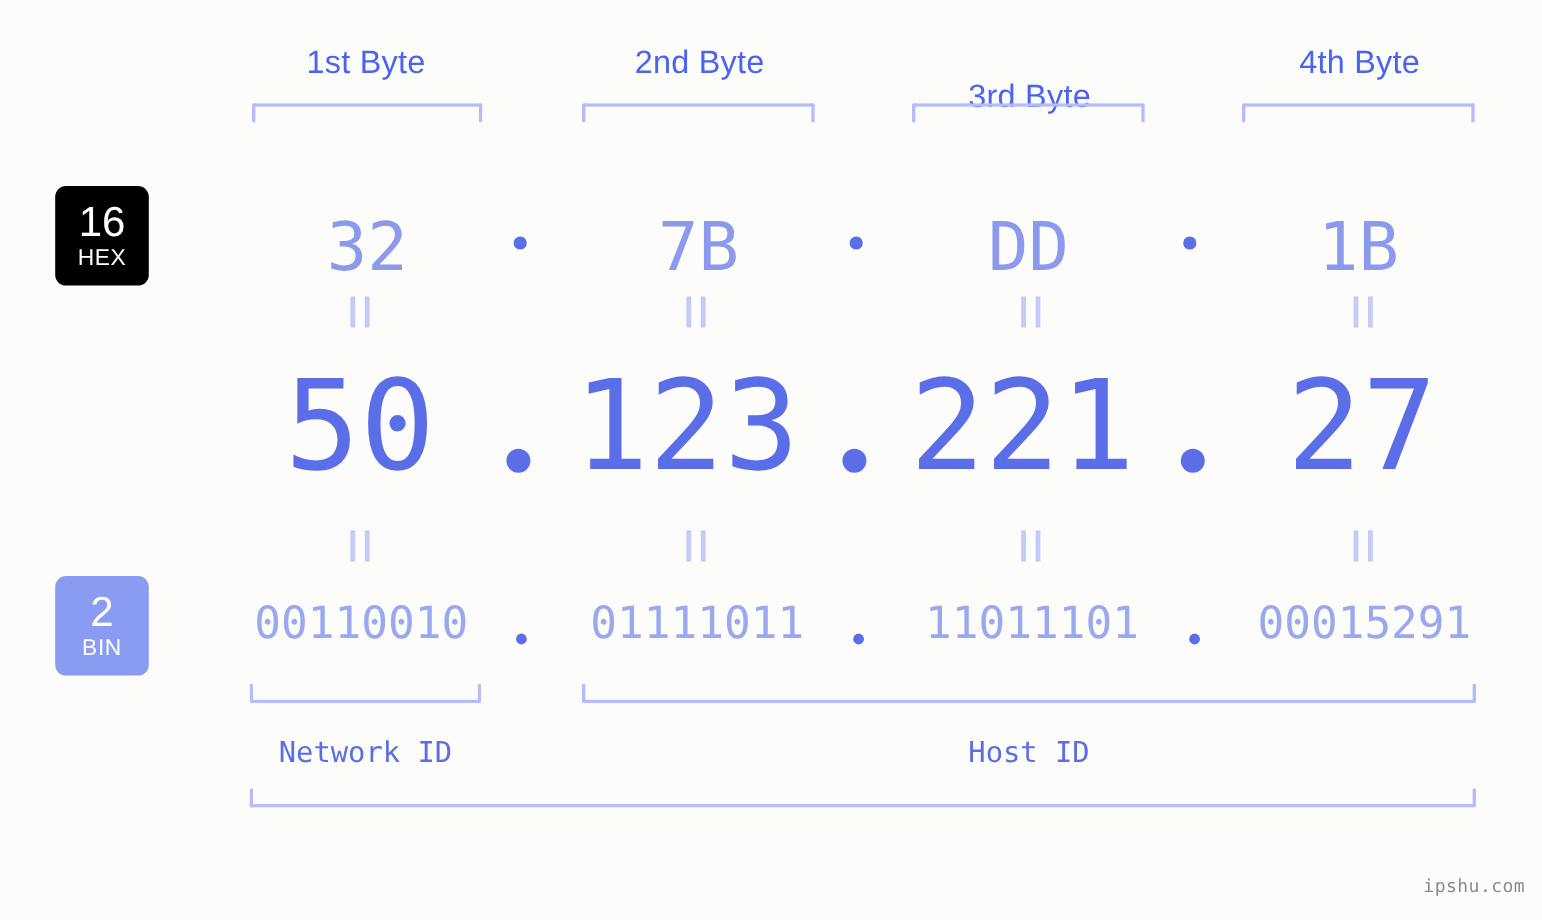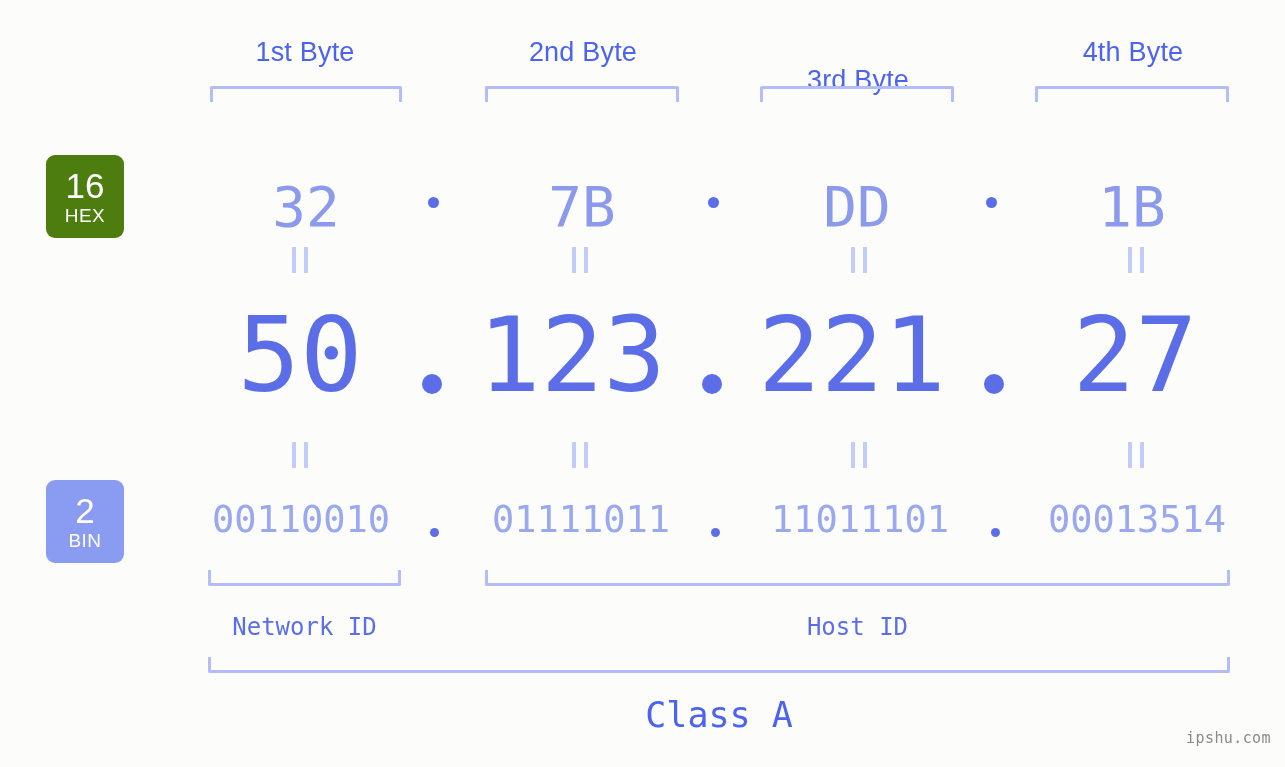--- a/index.html
+++ b/index.html
@@ -188,21 +188,21 @@
   <div class="byte-header" style="left:210px;width:190px;">1st Byte</div>
   <div class="byte-header" style="left:485px;width:196px;">2nd Byte</div>
   <div class="byte-header" style="left:760px;width:196px;margin-top:28px;">3rd Byte</div>
   <div class="byte-header" style="left:1035px;width:196px;">4th Byte</div>
 
   <div class="bracket bracket-down" style="left:210px;top:86px;width:192px;height:16px;"></div>
   <div class="bracket bracket-down" style="left:485px;top:86px;width:194px;height:16px;"></div>
   <div class="bracket bracket-down" style="left:760px;top:86px;width:194px;height:16px;"></div>
   <div class="bracket bracket-down" style="left:1035px;top:86px;width:194px;height:16px;"></div>
 
-  <div class="base-badge" style="top:155px;background:#4d7c0f;">
+  <div class="base-badge" style="top:155px;background:#000000;">
     <span class="num">16</span>
     <span class="lbl">HEX</span>
   </div>
   <div class="base-badge" style="top:480px;background:#8a9cf2;">
     <span class="num">2</span>
     <span class="lbl">BIN</span>
   </div>
 
   <div class="row-hex">
     <div class="cell" style="left:210px;width:192px;">32</div>
@@ -255,30 +255,29 @@
     </div>
   <div class="eq eq-bot" style="left:1128px;">
       <i></i>
       <i></i>
     </div>
 
   <div class="row-bin">
     <div class="cell" style="left:204px;width:194px;">00110010</div>
     <div class="cell" style="left:484px;width:194px;">01111011</div>
     <div class="cell" style="left:763px;width:194px;">11011101</div>
-    <div class="cell" style="left:1040px;width:194px;">00013514</div>
+    <div class="cell" style="left:1040px;width:194px;">00015291</div>
     <span class="dot dot-bin" style="left:430px;"></span>
     <span class="dot dot-bin" style="left:711px;"></span>
     <span class="dot dot-bin" style="left:991px;"></span>
   </div>
 
   <div class="bracket bracket-up" style="left:208px;top:570px;width:193px;height:16px;"></div>
   <div class="bracket bracket-up" style="left:485px;top:570px;width:745px;height:16px;"></div>
 
   <div class="section-label" style="left:485px;top:610px;width:745px;">Host ID</div>
   <div class="section-label" style="left:208px;top:610px;width:193px;">Network ID</div>
 
   <div class="bracket bracket-up" style="left:208px;top:657px;width:1022px;height:16px;"></div>
-  <div class="class-label" style="left:208px;top:692px;width:1022px;">Class A</div>
 
   <div class="watermark">ipshu.com</div>
 
 </div>
 
 </body></html>

